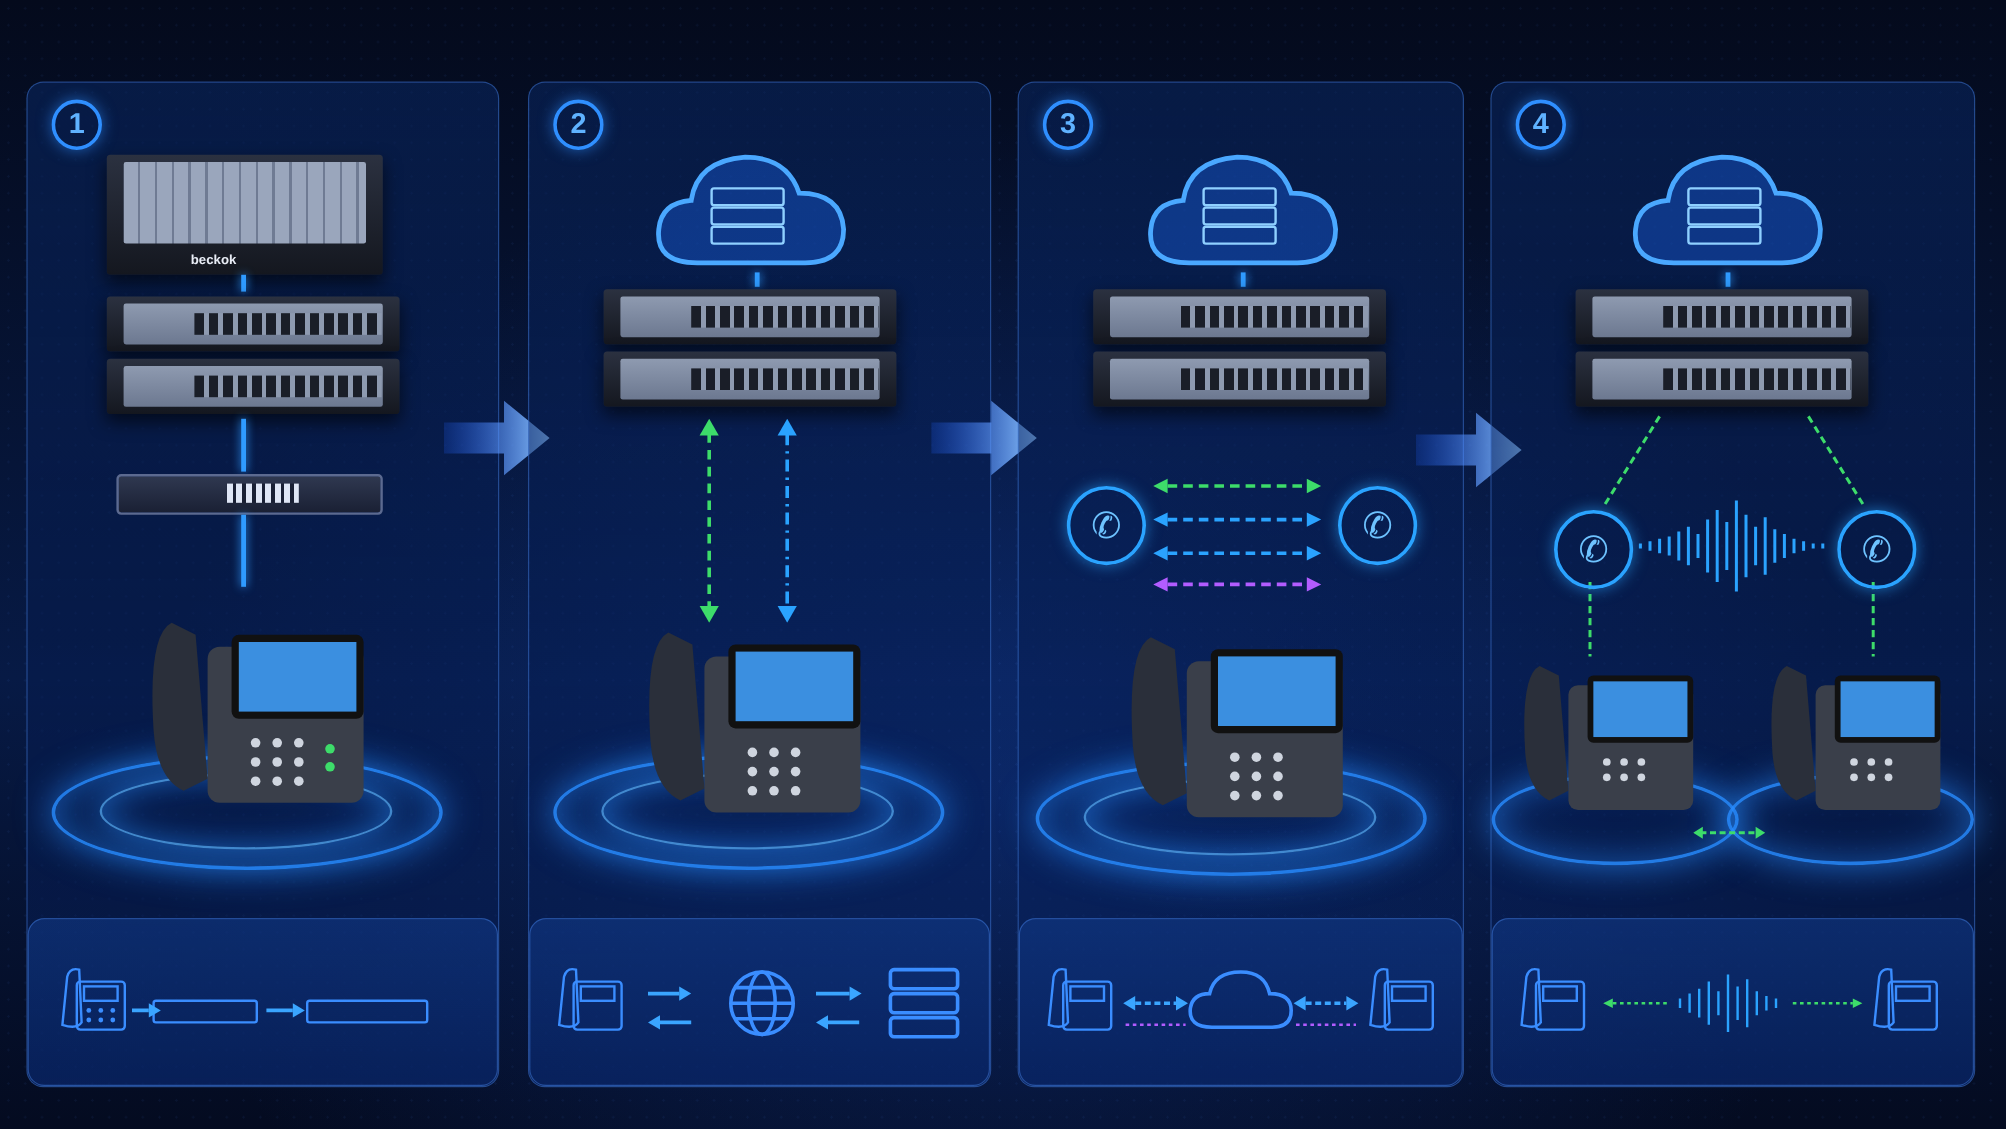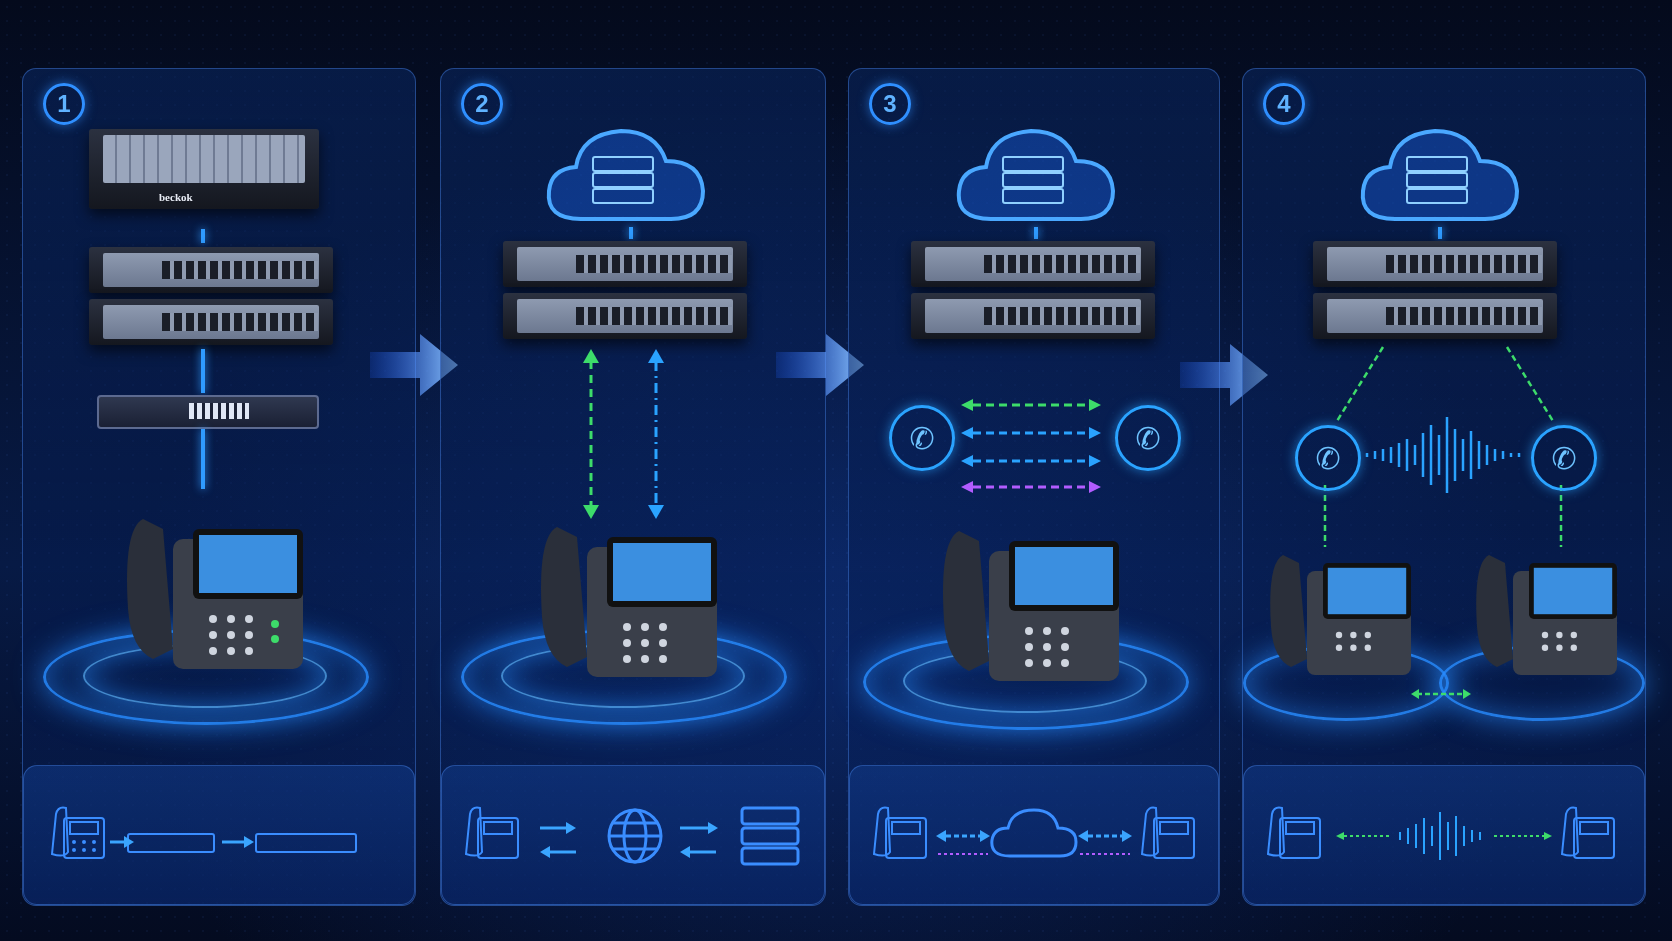--- a/index.html
+++ b/index.html
@@ -28,21 +28,21 @@
 </style>
 </head>
 <body>
 
 <div class="bg"></div>
 <div class="grid-dots"></div>
 
 <div class="panel" style="left:22px;width:394px;">
   <div class="step-badge">1</div>
 
-  <div class="rack" style="left:66px;top:60px;width:230px;height:80px;font-family:Liberation Serif, serif;">
+  <div class="rack" style="left:66px;top:60px;width:230px;height:100px;">
     <div class="face" style="bottom:26px;background:repeating-linear-gradient(90deg,#9aa6bc 0 12px,#6f7b93 12px 14px);"></div>
     <div style="position:absolute;left:70px;bottom:6px;color:#e8ecf5;font-size:11px;font-weight:bold;">beckok</div>
   </div>
   <div class="vline" style="left:178px;top:160px;height:14px;"></div>
   <div class="rack" style="left:66px;top:178px;width:244px;height:46px;">
       <div class="face"></div>
       <div class="ports"></div>
     </div>
   <div class="rack" style="left:66px;top:230px;width:244px;height:46px;">
       <div class="face"></div>

